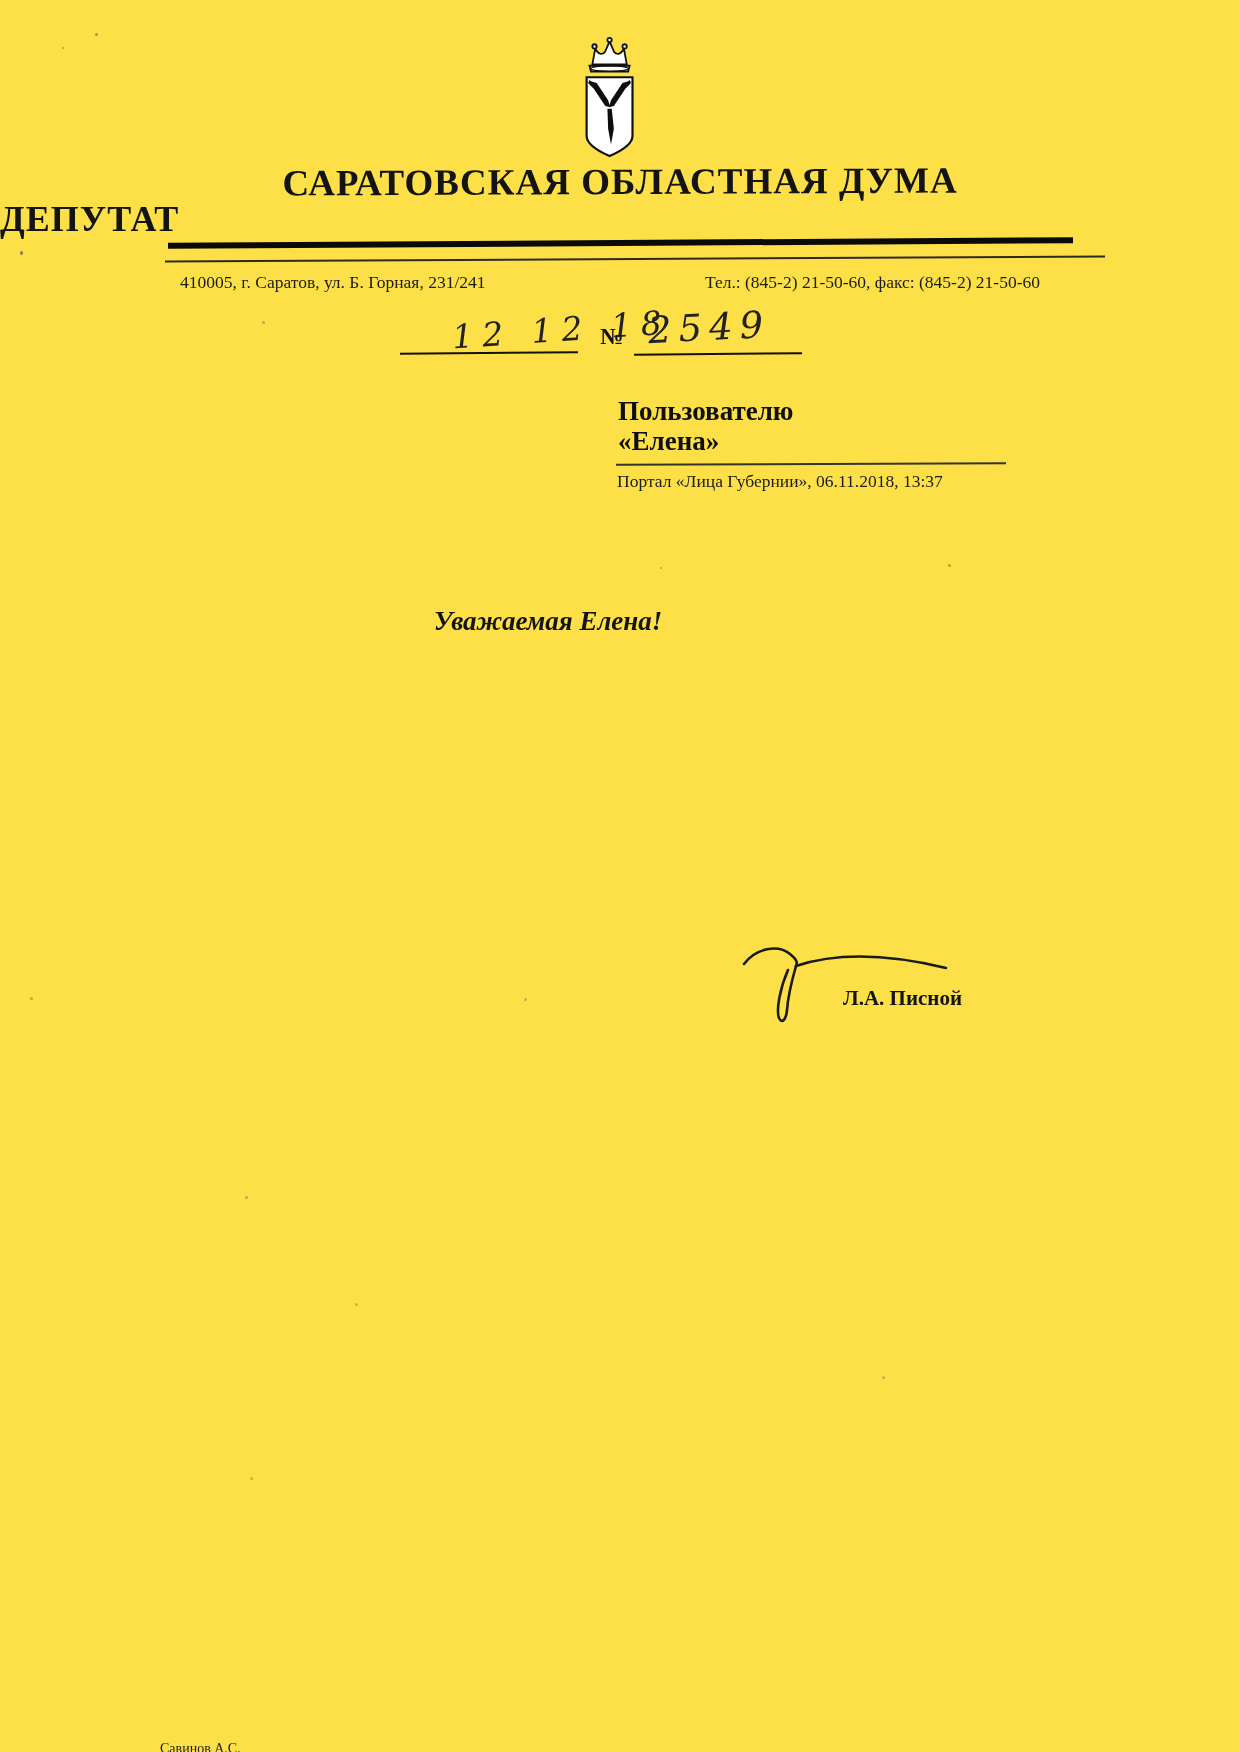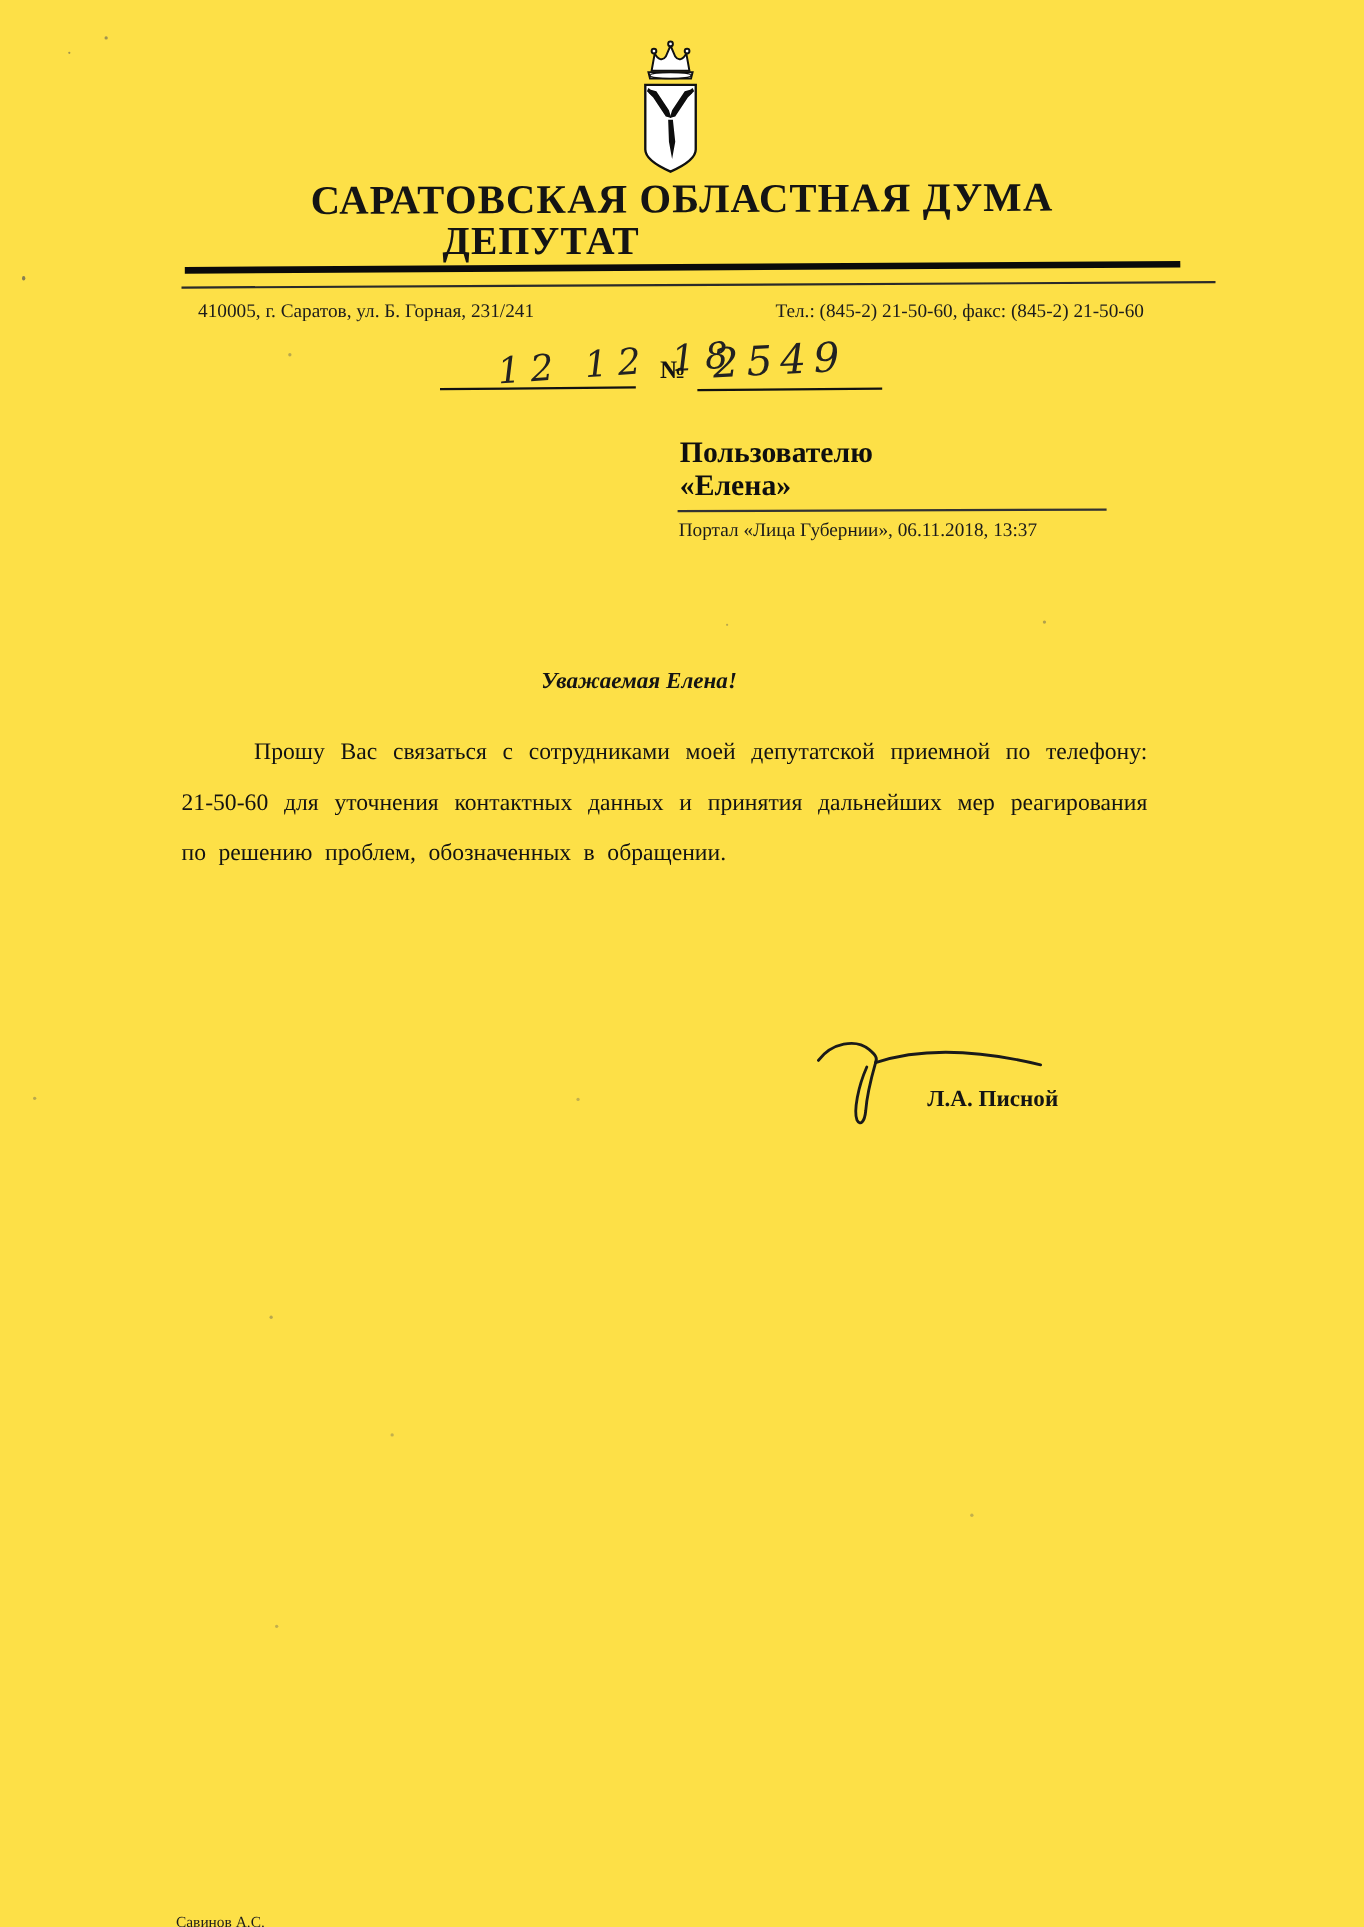--- a/index.html
+++ b/index.html
@@ -15,21 +15,21 @@
   .emblem{position:absolute;left:568px;top:34px;width:86px;height:128px;}
   .emblem svg{width:100%;height:100%;}
   
   .org-name{
     position:absolute;left:0;top:160px;width:1240px;
     text-align:center;font-size:37px;font-weight:bold;letter-spacing:1px;
     transform:rotate(-0.25deg);
   }
   .org-role{
     position:absolute;left:0;top:198px;width:984px;
-    text-align:center;font-size:36px;font-weight:bold;letter-spacing:1px;
+    font-size:36px;font-weight:bold;letter-spacing:1px;
   }
   .rule-thick{
     position:absolute;left:168px;top:240px;width:905px;height:6px;
     background:#0a0a0a;transform:rotate(-0.35deg);
   }
   .rule-thin{
     position:absolute;left:165px;top:258px;width:940px;height:2px;
     background:#2a2a2a;transform:rotate(-0.3deg);
   }
   .address-line{
@@ -69,21 +69,21 @@
   .recipient-underline{
     position:absolute;left:616px;top:463px;width:390px;height:2px;background:#333;
     transform:rotate(-0.2deg);
   }
   .source-line{
     position:absolute;left:617px;top:471px;font-size:17.5px;color:#1b1b1b;
   }
   
   .salutation{
     position:absolute;left:0;top:606px;width:1096px;text-align:center;
-    font-size:21px;font-weight:bold;font-style:italic;padding-left:33px;
+    font-size:27px;font-weight:bold;font-style:italic;
   }
   .body-par{
     position:absolute;left:165px;top:660px;width:878px;
     font-size:21.5px;line-height:46px;
     text-align:justify;text-align-last:left;text-indent:66px;
     word-spacing:6px;color:#121212;
   }
   
   .signature{position:absolute;left:738px;top:940px;width:215px;height:90px;}
   .signature svg{width:100%;height:100%;}
@@ -155,21 +155,20 @@
   <div class="num-underline"></div>
 
   <div class="recipient">
     <div>Пользователю</div>
     <div>«Елена»</div>
   </div>
   <div class="recipient-underline"></div>
   <div class="source-line">Портал «Лица Губернии»,  06.11.2018, 13:37</div>
 
   <div class="salutation">Уважаемая Елена!</div>
-  <div class="body-par">Прошу Вас связаться с сотрудниками моей депутатской приемной по телефону: 21-50-60 для уточнения контактных данных и принятия дальнейших мер реагирования по решению проблем, обозначенных в обращении.</div>
 
   <div class="signature">
     <svg viewBox="0 0 215 90" xmlns="http://www.w3.org/2000/svg">
       <g fill="none" stroke="#1a1a1a" stroke-width="2.6" stroke-linecap="round">
         <path d="M6,24 C18,8 40,4 52,14 C58,19 60,22 58,26"></path>
         <path d="M58,26 C100,12 150,14 208,28"></path>
         <path d="M58,26 C54,40 50,56 49,70 C48,80 44,84 41,78 C38,70 42,48 50,30"></path>
       </g>
     </svg>
   </div>

